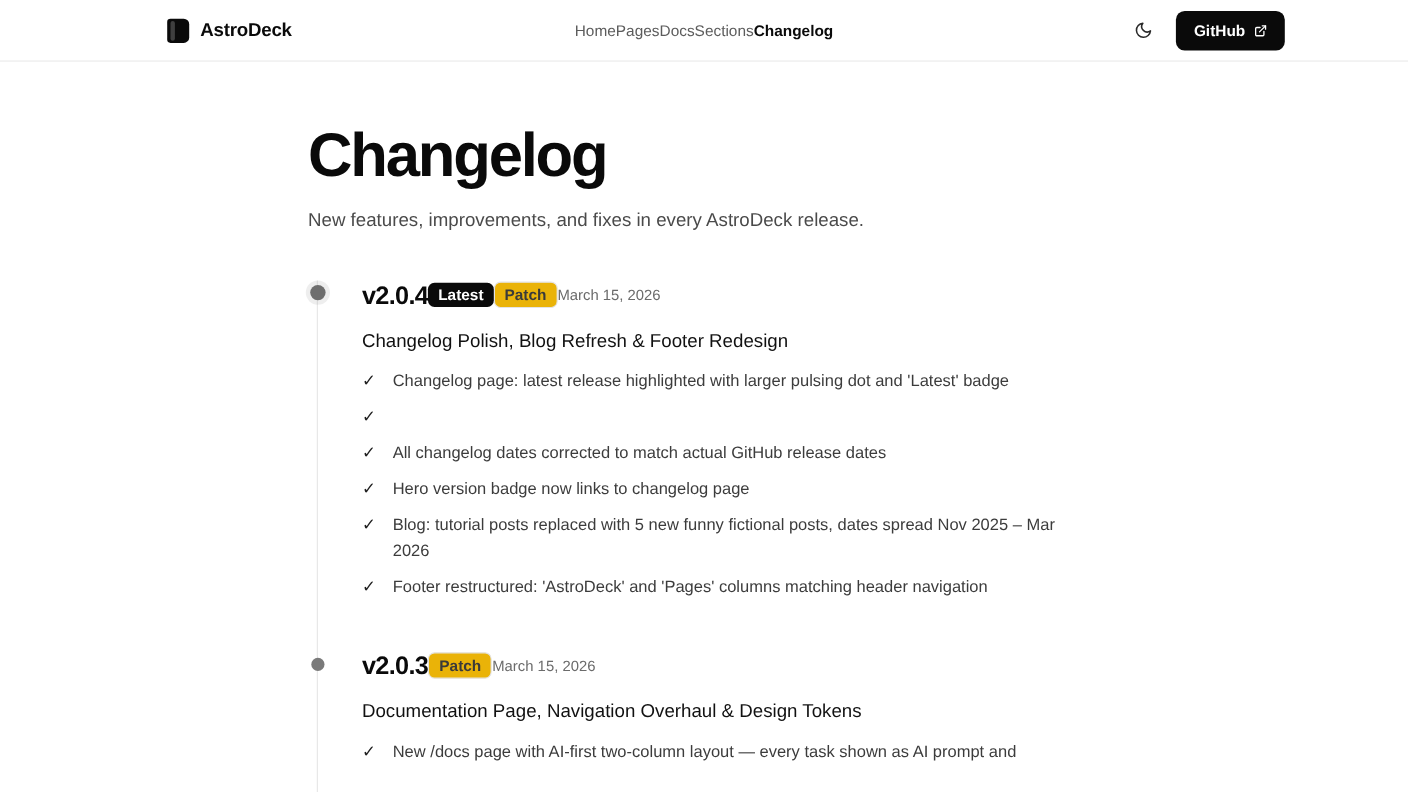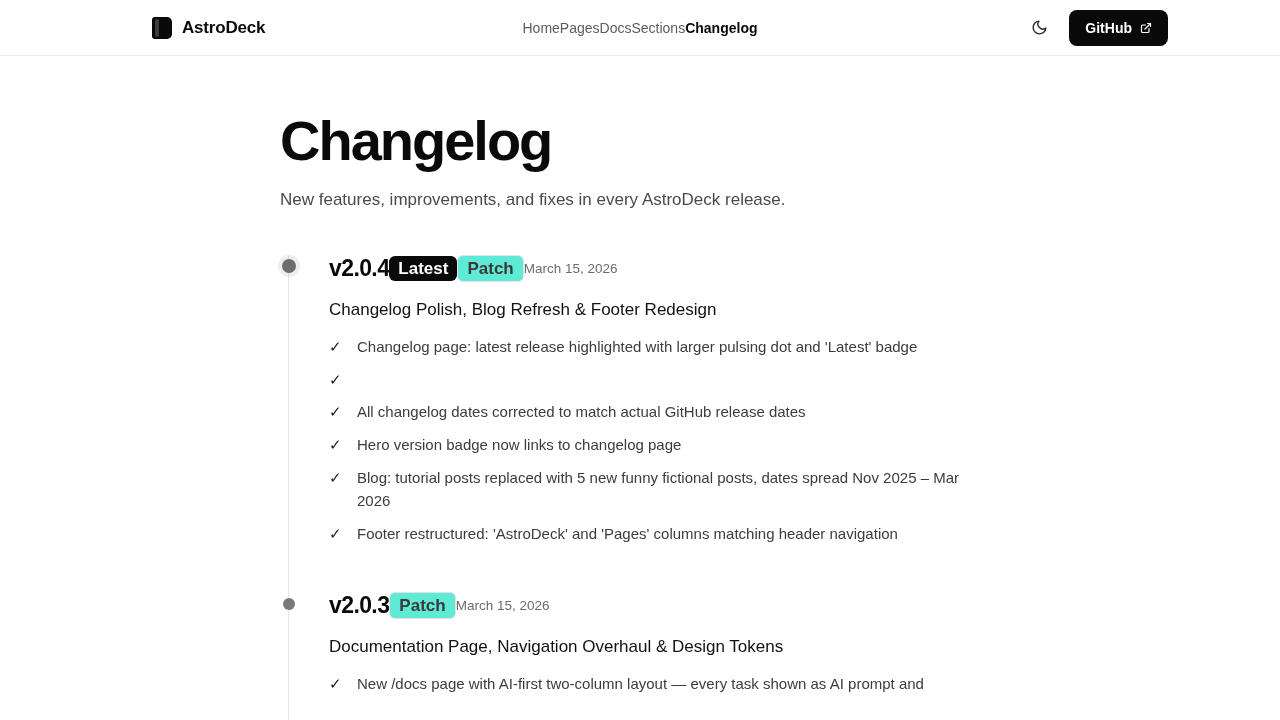--- a/index.html
+++ b/index.html
@@ -137,28 +137,28 @@
     display: flex;
     align-items: center;
   }
   .version {
     font-size: 23px;
     font-weight: bold;
     letter-spacing: -0.6px;
     color: #0a0a0a;
   }
   .badge {
-    font-size: 17px;
+    font-size: 14px;
     font-weight: bold;
     border-radius: 6px;
     padding: 4px 9px;
     line-height: 1;
   }
   .badge-latest { background: #0a0a0a; color: #fff; }
-  .badge-patch  { background: #5eead4; color: #3a3a3a; border: 1px solid #e4e4e4; }
+  .badge-patch  { background: #eab308; color: #3a3a3a; border: 1px solid #e4e4e4; }
   .rel-date { font-size: 13.5px; color: #6b6b6b; }
 
   .rel-title {
     margin-top: 18px;
     font-size: 17px;
     color: #111;
     font-weight: 400;
   }
   .items { margin-top: 16px; list-style: none; }
   .items li {

